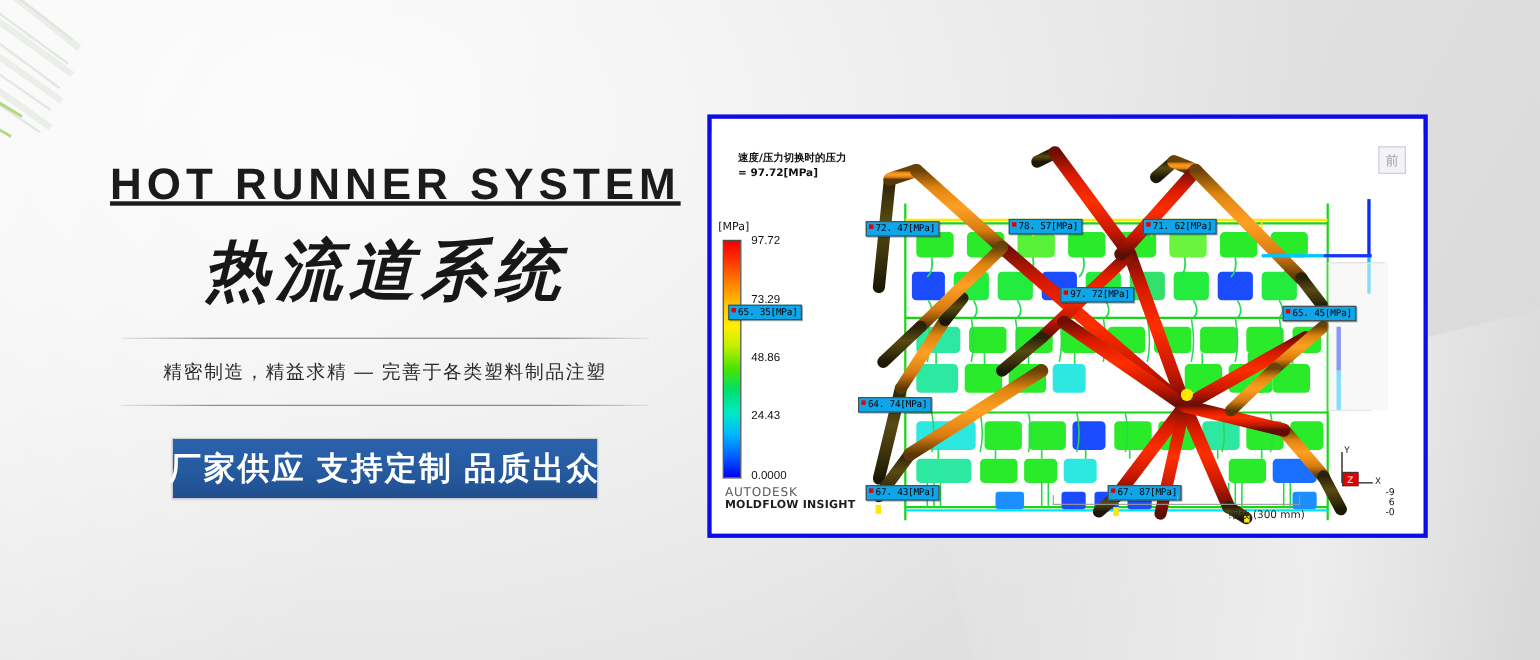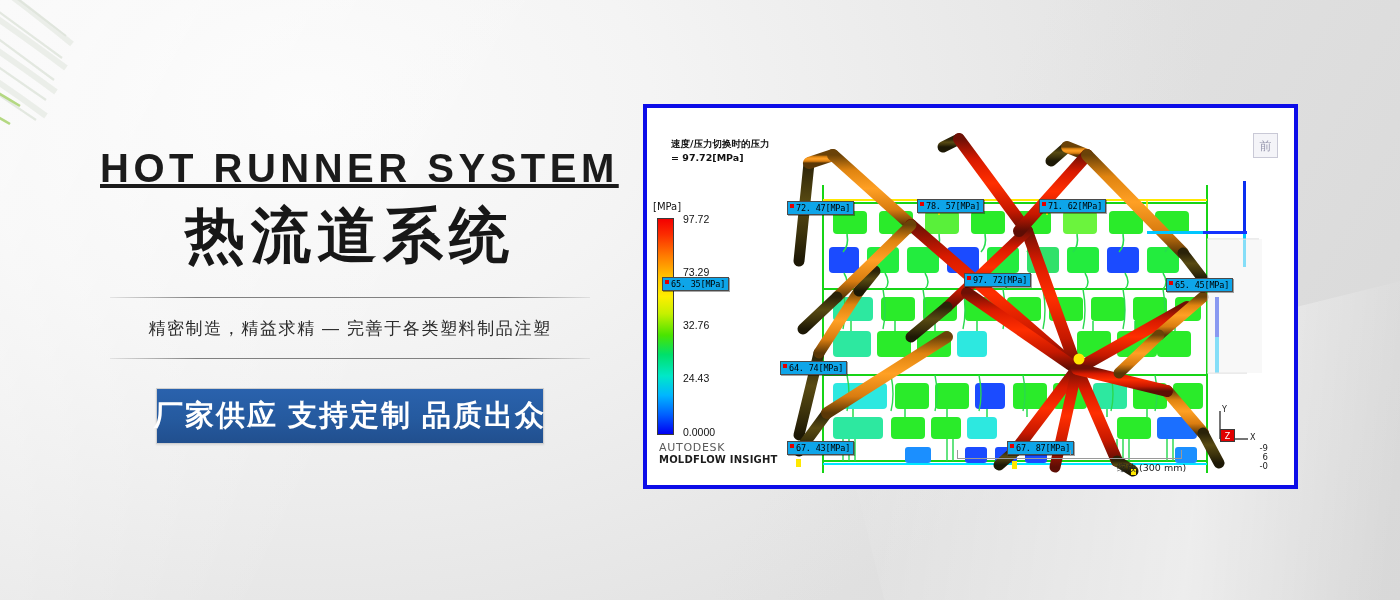--- a/index.html
+++ b/index.html
@@ -47,28 +47,29 @@
     font-size: 40px;
     font-weight: 700;
     letter-spacing: 4.5px;
     color: #1b1b1b;
     text-align: center;
     line-height: 1;
     white-space: nowrap;
     text-decoration: underline;
   }
   #headline-cn {
-    margin-top: 16px;
+    margin-top: 26px;
     font-size: 60px;
     font-weight: 700;
     letter-spacing: 6px;
     color: #171717;
     text-align: center;
     line-height: 1.05;
     white-space: nowrap;
+    font-style: italic;
   }
   #rule-top, #rule-bottom {
     height: 1px; width: 480px; margin: 0 auto;
     background: linear-gradient(90deg, rgba(120,120,120,0.15), rgba(90,90,90,0.75) 18%, rgba(90,90,90,0.75) 82%, rgba(120,120,120,0.15));
   }
   #rule-top { margin-top: 30px; }
   #rule-bottom { margin-top: 0px; }
   #subtitle {
     font-size: 17px;
     letter-spacing: 1.6px;
@@ -491,29 +492,29 @@
         <rect x="560" y="118" width="55" height="134" fill="#f2f2f2" opacity="0.55"></rect>
       </svg>
 
       <div class="sim-txt" id="plot-title">速度/压力切换时的压力
  = 97.72[MPa]</div>
 
       <div class="sim-txt" id="unit-label">[MPa]</div>
       <div id="colorbar"></div>
       <div class="cb-tick" style="top:92px">97.72</div>
       <div class="cb-tick" style="top:145px">73.29</div>
-      <div class="cb-tick" style="top:198px">32.76</div>
+      <div class="cb-tick" style="top:198px">48.86</div>
       <div class="cb-tick" style="top:251px">24.43</div>
       <div class="cb-tick" style="top:305px">0.0000</div>
 
       <div class="callout" style="left:140px; top:80px">72. 47[MPa]</div>
       <div class="callout" style="left:270px; top:78px">78. 57[MPa]</div>
       <div class="callout" style="left:392px; top:78px">71. 62[MPa]</div>
       <div class="callout" style="left:15px;  top:156px">65. 35[MPa]</div>
-      <div class="callout" style="left:317px; top:152px">97. 72[MPa]</div>
+      <div class="callout" style="left:317px; top:140px">97. 72[MPa]</div>
       <div class="callout" style="left:519px; top:157px">65. 45[MPa]</div>
       <div class="callout" style="left:133px; top:240px">64. 74[MPa]</div>
       <div class="callout" style="left:140px; top:320px">67. 43[MPa]</div>
       <div class="callout" style="left:360px; top:320px">67. 87[MPa]</div>
 
       <div class="sim-txt" id="autodesk-mark">
         <div id="autodesk-top">AUTODESK</div>
         <div id="autodesk-bot">MOLDFLOW INSIGHT</div>
       </div>
 

